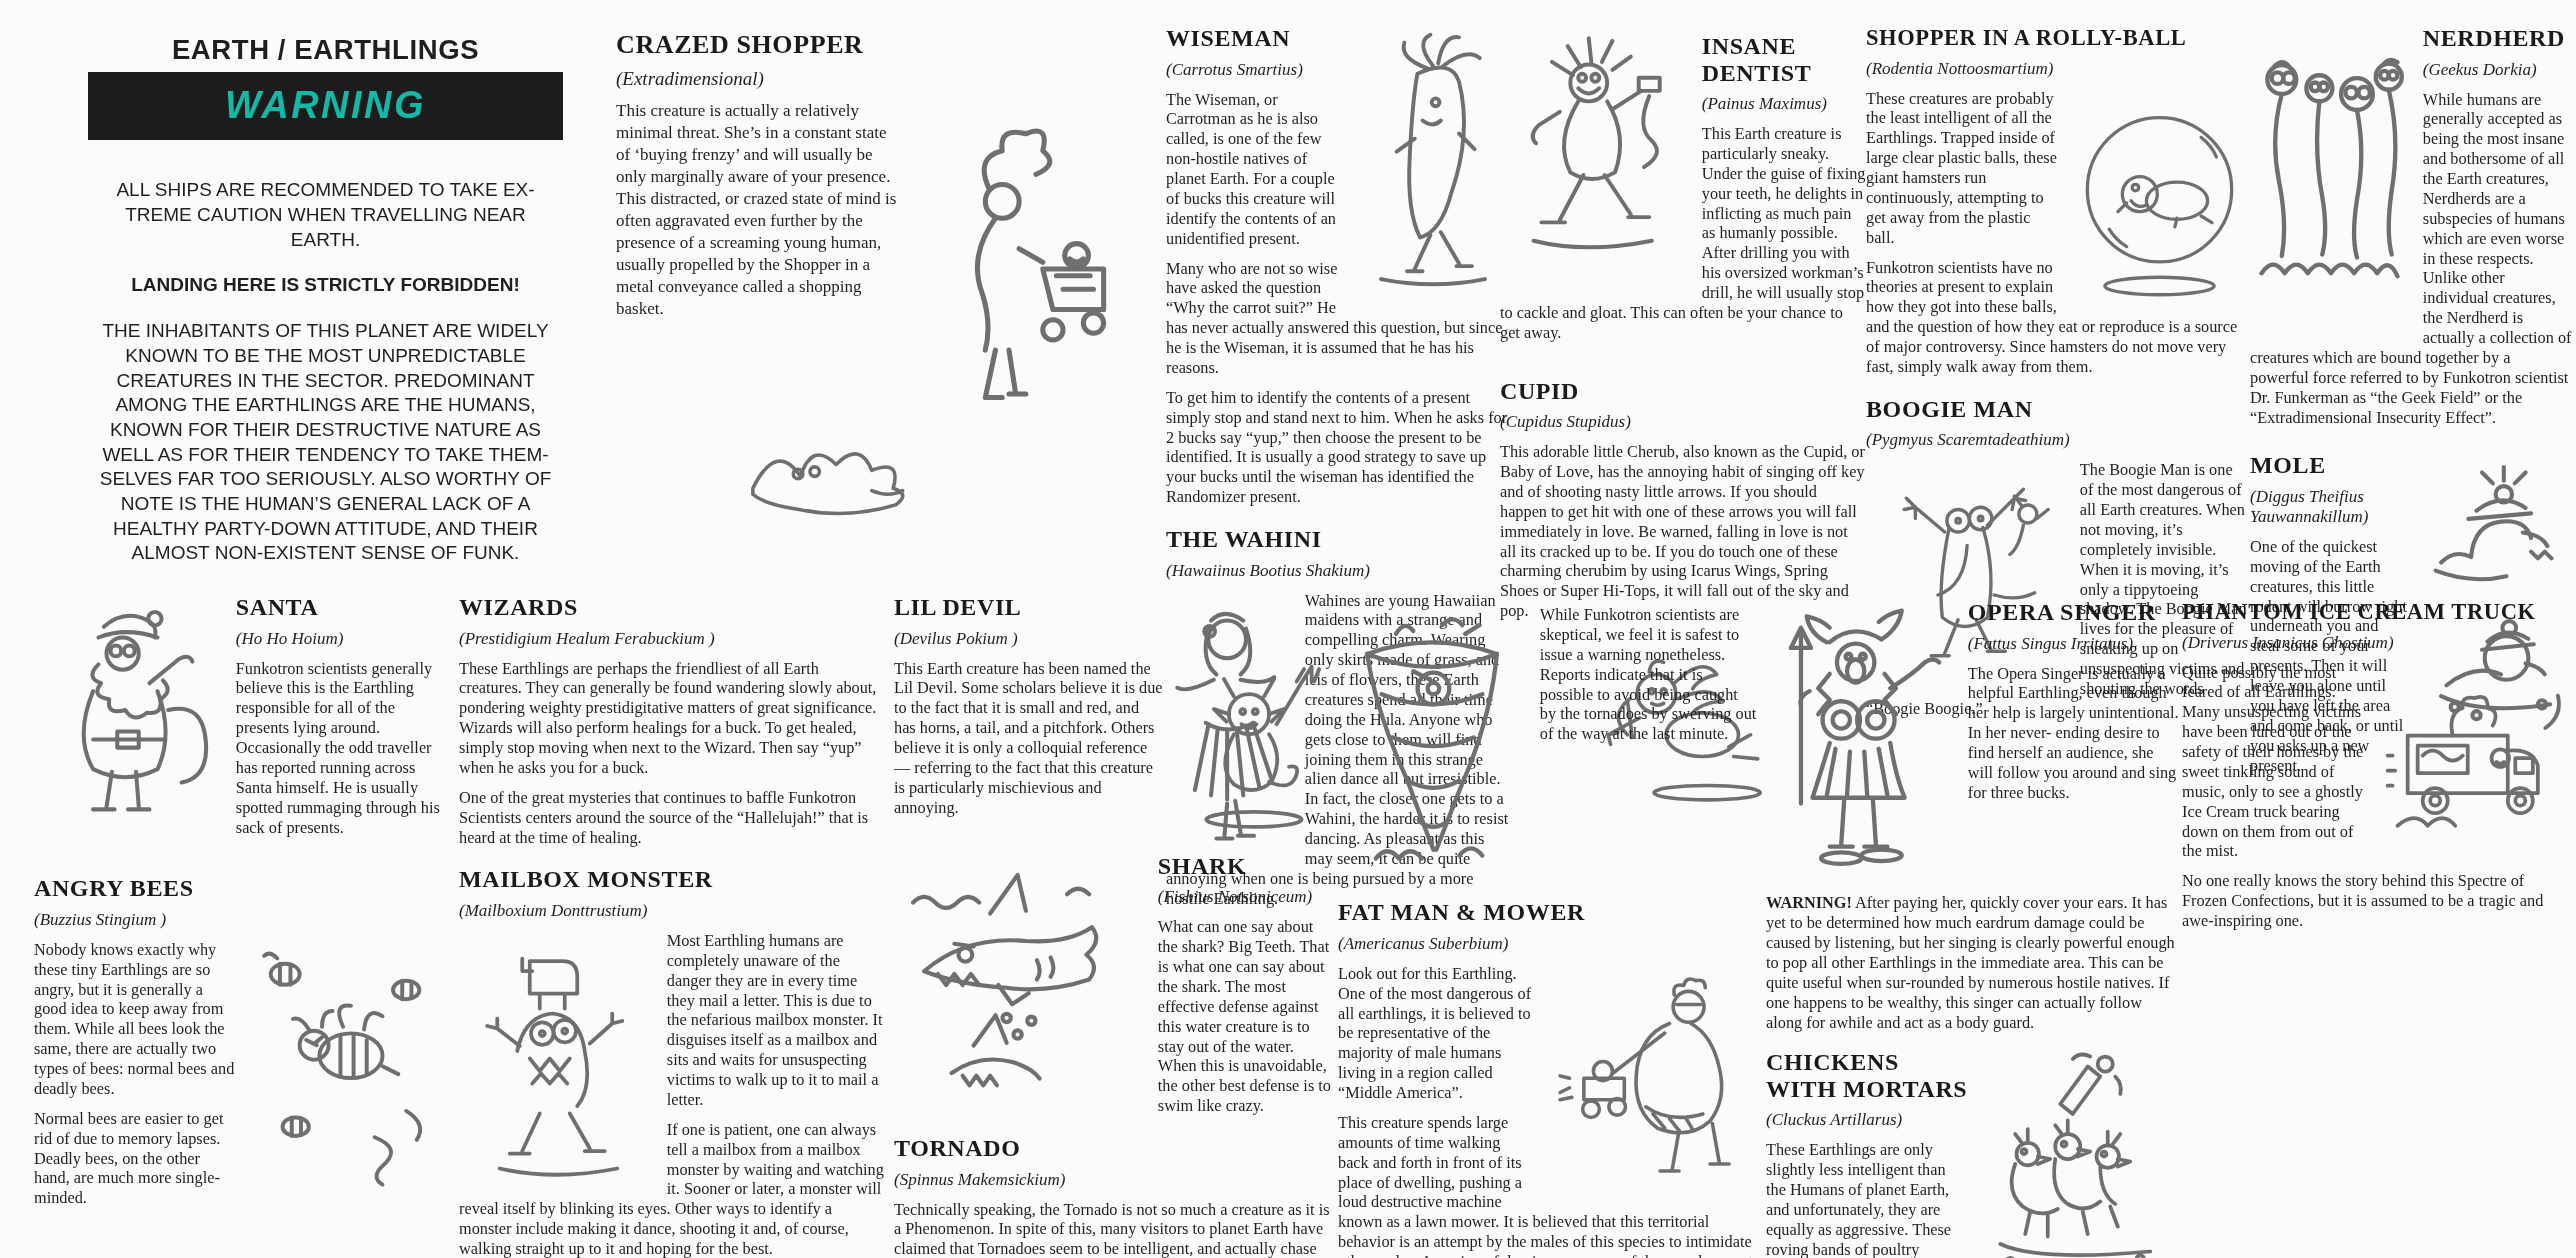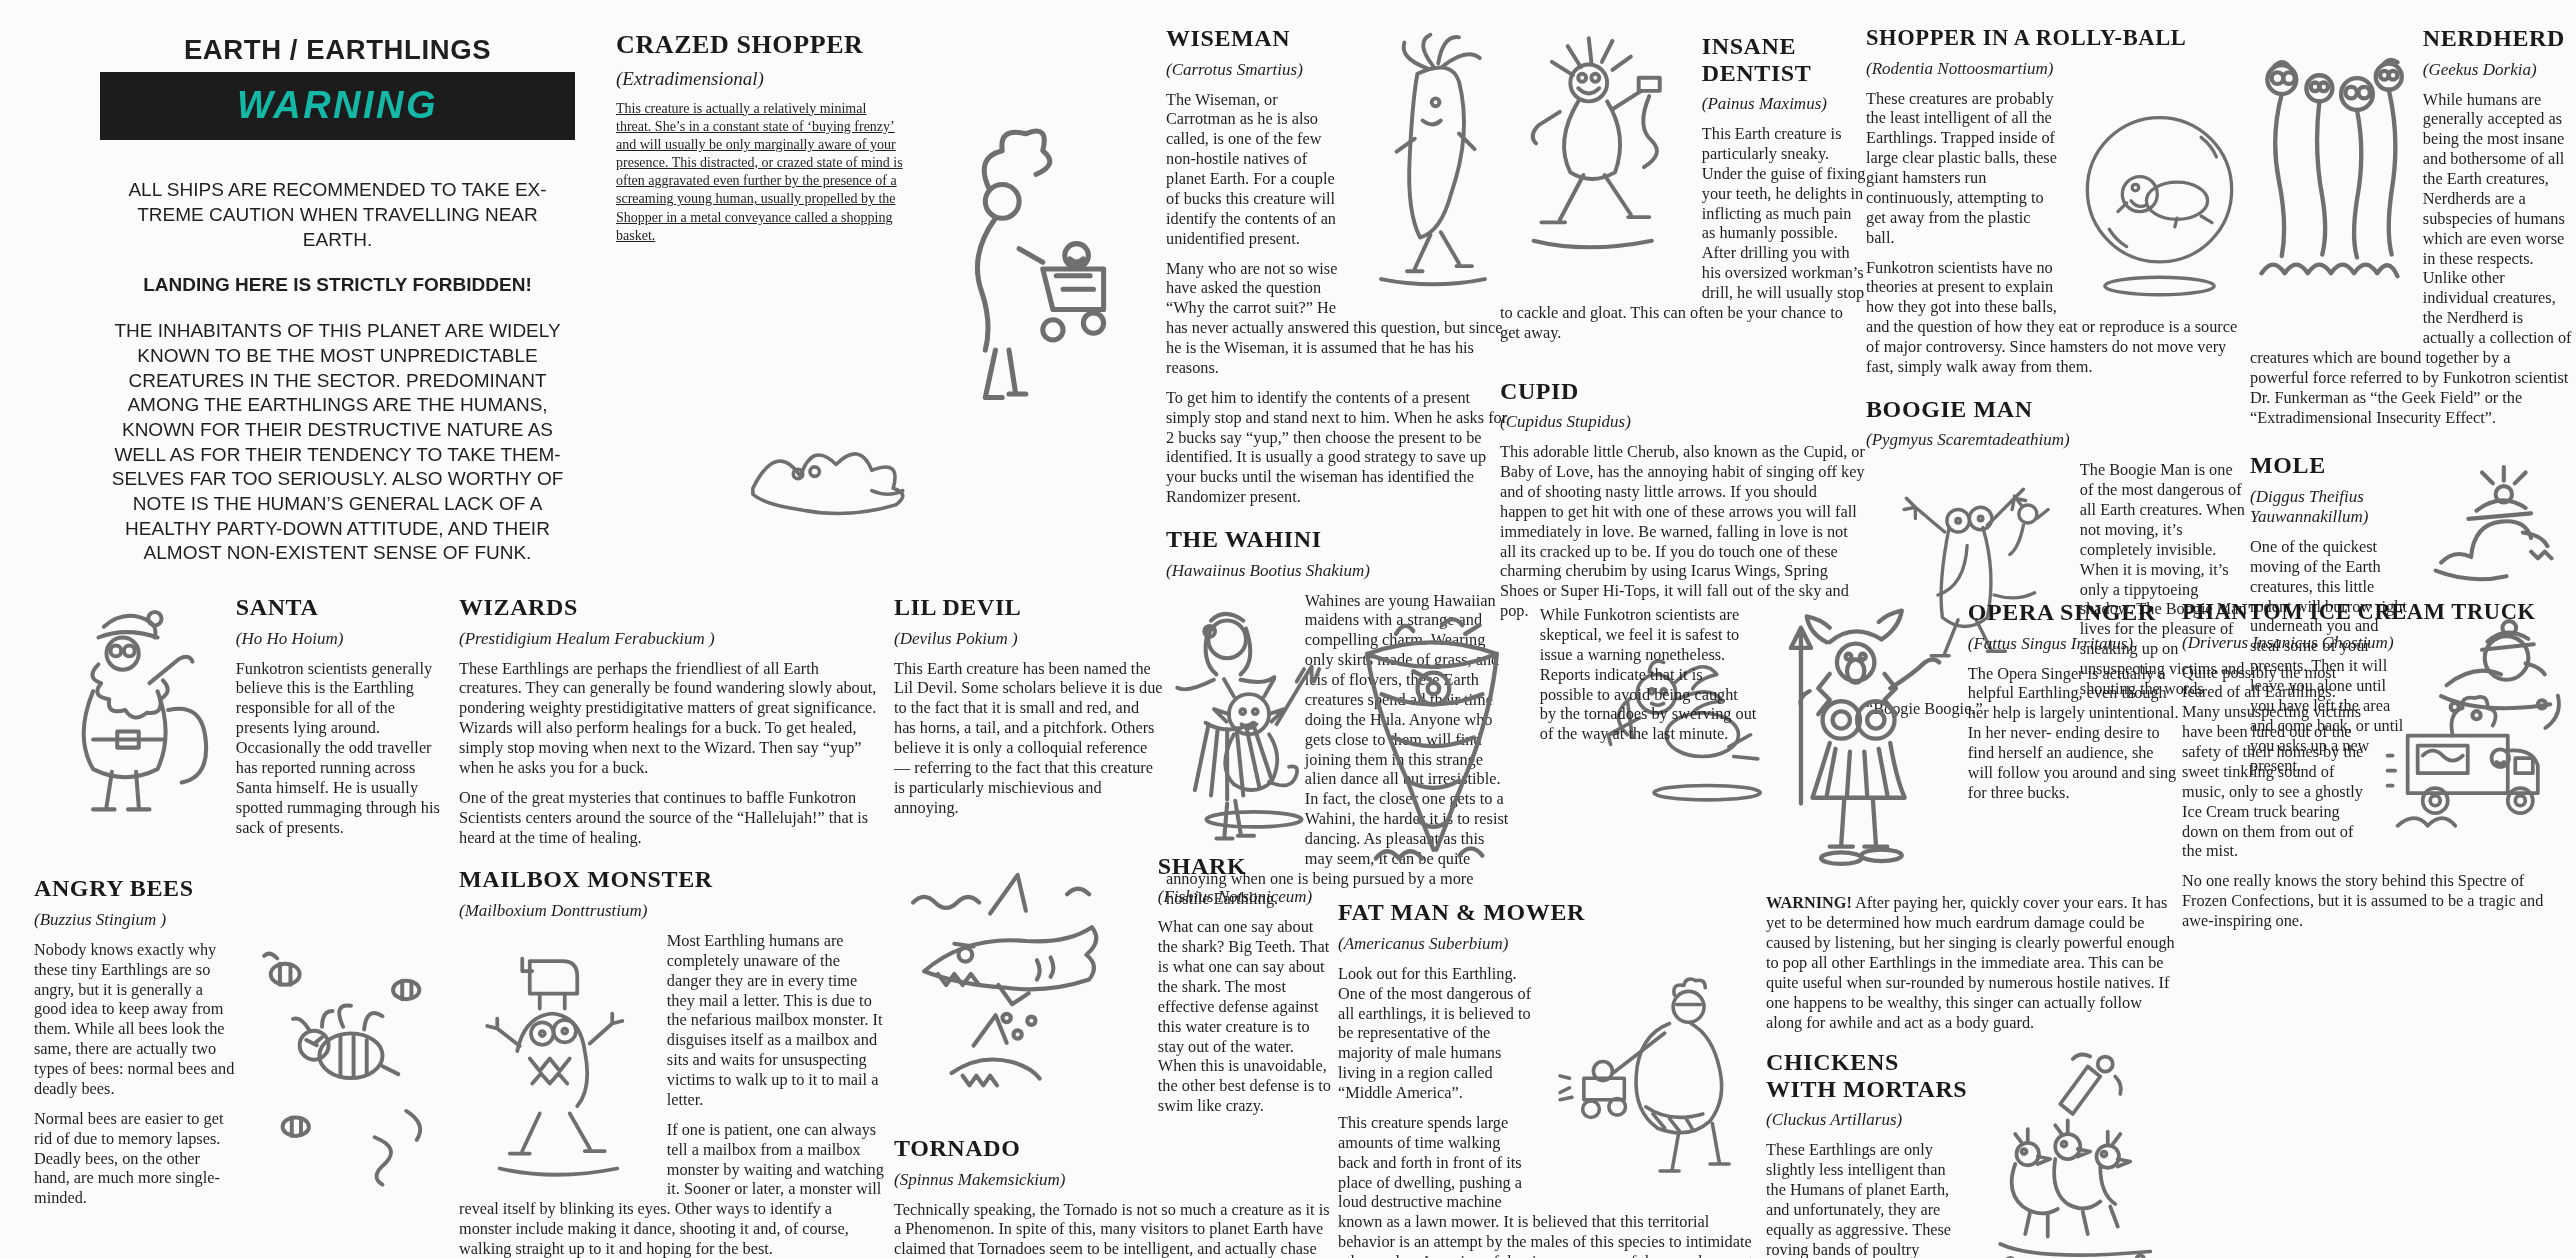--- a/index.html
+++ b/index.html
@@ -5,21 +5,21 @@
   html,body{margin:0;padding:0;}
   body{background:#e9e9e6;}
   .page{position:relative;width:2576px;height:1258px;background:#fbfbf9;overflow:hidden;
         font-family:"Liberation Serif",serif;color:#1f1f1f;}
   .col{position:absolute;}
   section{margin:0 0 19px 0;}
   h2{font-family:"Liberation Serif",serif;font-weight:bold;font-size:24px;letter-spacing:0.6px;
      margin:0 0 7.5px 0;color:#1a1a1a;}
   .latin{font-style:italic;font-size:17px;margin:0 0 10px 0;}
   p.body{font-size:16.3px;line-height:1.22;margin:0 0 10px 0;text-align:left;}
-  .big p.body{font-size:14px;line-height:1.3;text-decoration:underline;}
+  .big p.body{font-size:17px;line-height:1.3;}
   .clear{clear:both;}
   
   svg.art{display:block;}
   svg.art *{fill:none;stroke:#6f6f6f;stroke-width:3;stroke-linecap:round;stroke-linejoin:round;}
   .fr{float:right;margin:0 0 6.3px 11.3px;}
   .fl{float:left;margin:0 13.8px 6.3px 0;}
   .ctr{margin:3.8px auto 0 auto;}
   
   .warnblock{text-align:center;font-family:"Liberation Sans",sans-serif;}
   .warnblock .wtitle{font-size:27.5px;font-weight:bold;letter-spacing:0.6px;margin:0 0 6.3px 0;}
@@ -28,21 +28,21 @@
   .warnblock p{font-size:19px;line-height:1.3;margin:0 0 21px 0;}
   .warnblock p.forbid{font-weight:bold;}
   .runin{font-weight:bold;}
   .sub{position:absolute;}
 </style>
 </head>
 <body>
 
 <div class="page">
 
-  <div class="col warnblock" style="left:100px;top:34px;width:475px;">
+  <div class="col warnblock" style="left:88px;top:34px;width:475px;">
     <div class="wtitle">EARTH / EARTHLINGS</div>
     <div class="banner">WARNING</div>
     <p>ALL SHIPS ARE RECOMMENDED TO TAKE EX-TREME CAUTION WHEN TRAVELLING NEAR EARTH.</p>
     <p class="forbid">LANDING HERE IS STRICTLY FORBIDDEN!</p>
     <p>THE INHABITANTS OF THIS PLANET ARE WIDELY KNOWN TO BE THE MOST UNPREDICTABLE CREATURES IN THE SECTOR.  PREDOMINANT AMONG THE EARTHLINGS ARE THE HUMANS, KNOWN FOR THEIR DESTRUCTIVE NATURE AS WELL AS FOR THEIR TENDENCY TO TAKE THEM-SELVES FAR TOO SERIOUSLY.  ALSO WORTHY OF NOTE IS THE HUMAN’S GENERAL LACK OF A HEALTHY PARTY-DOWN ATTITUDE, AND THEIR ALMOST NON-EXISTENT SENSE OF FUNK.</p>
   </div>
 
   <div class="col big" style="left:616px;top:30px;width:513px;">
     <section>
       <h2 style="font-size:26px">CRAZED SHOPPER</h2>

